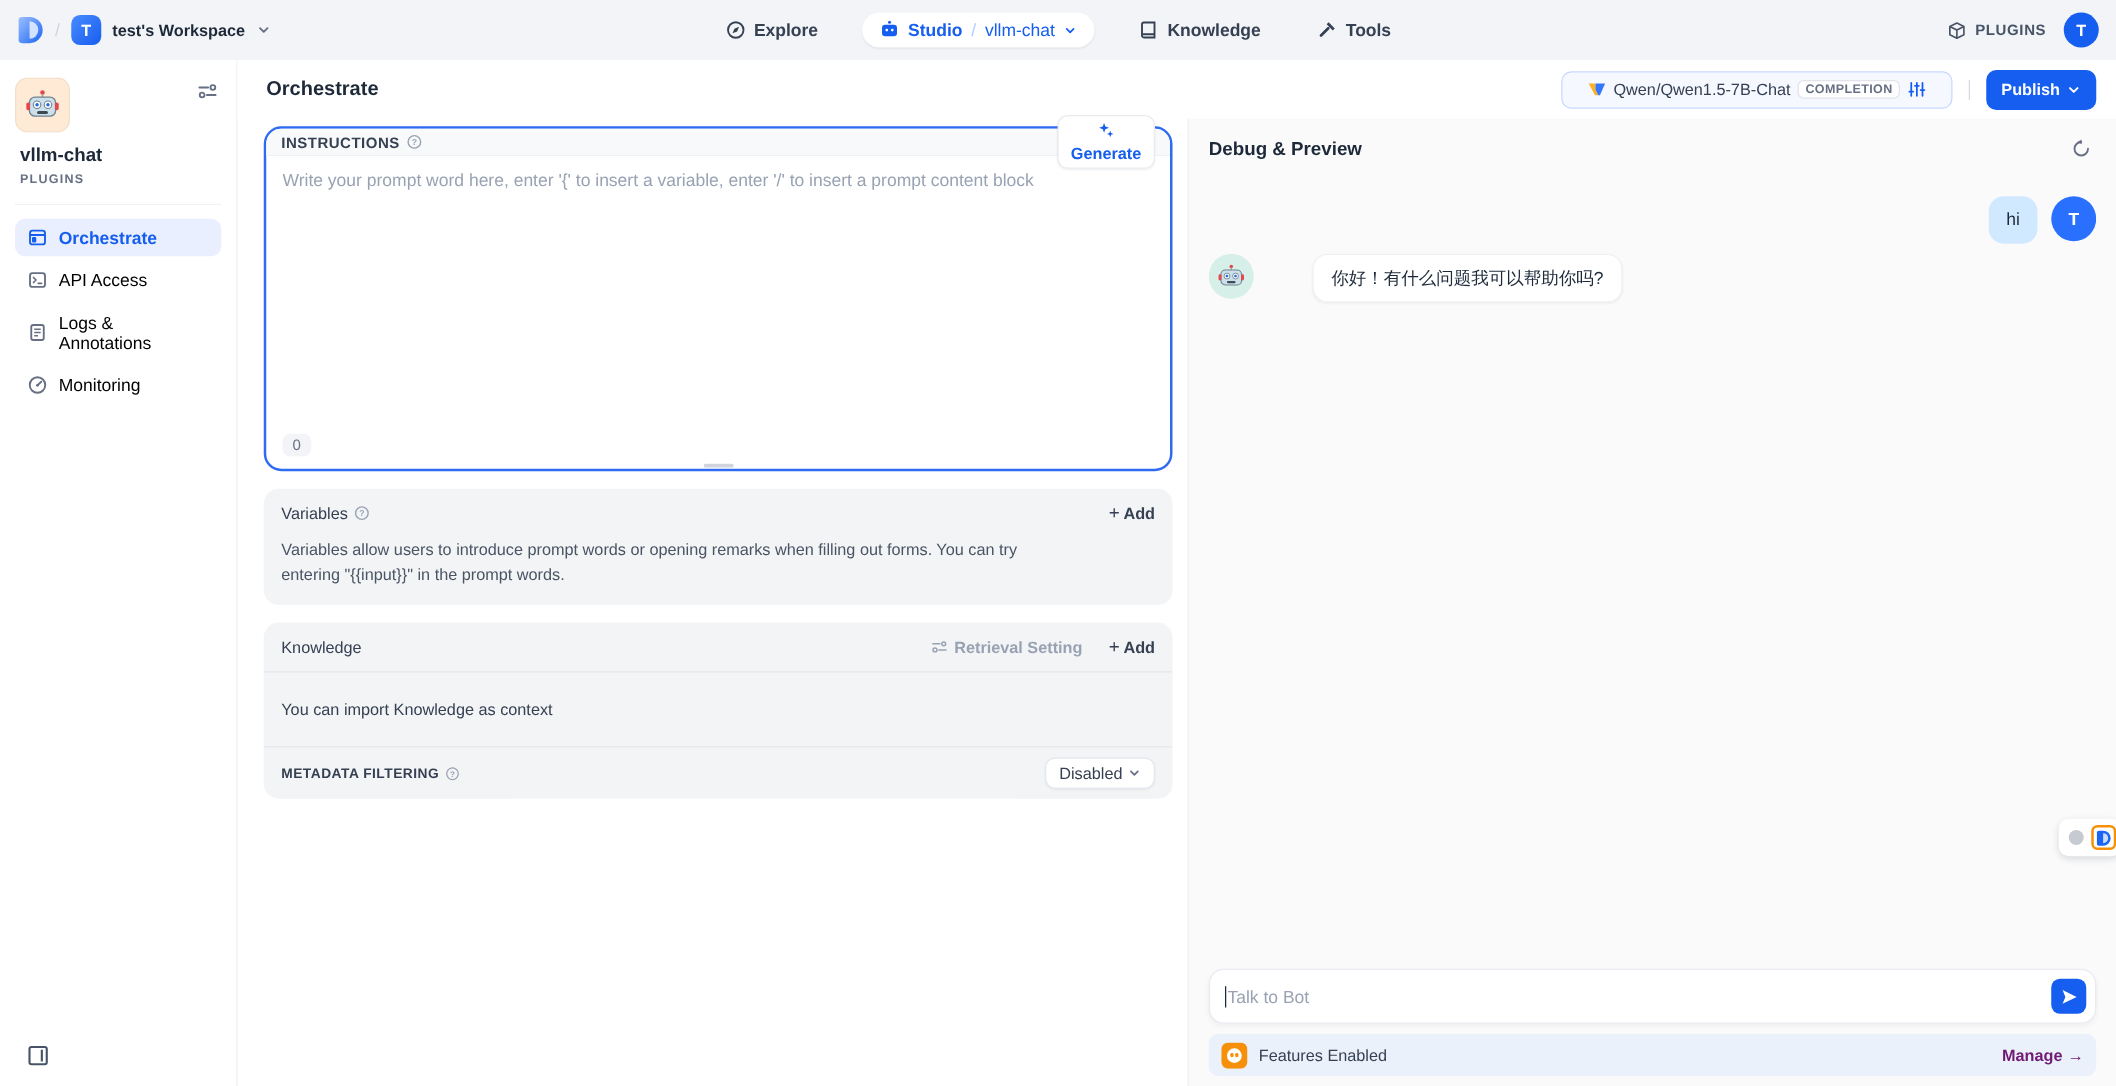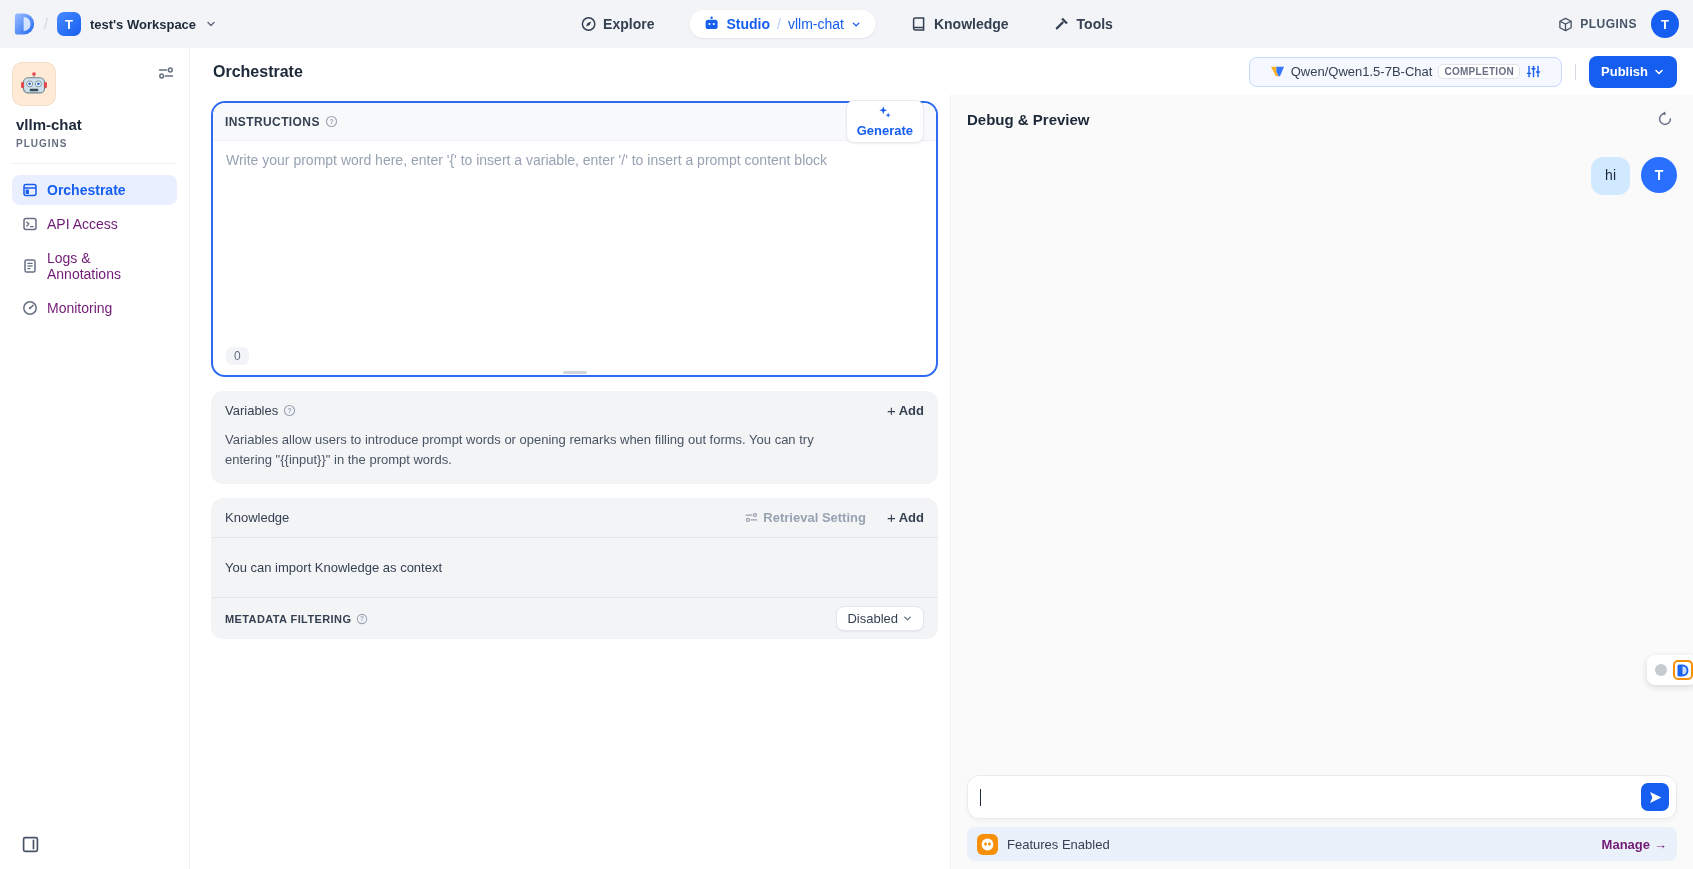--- a/index.html
+++ b/index.html
@@ -34,21 +34,21 @@
   
   .sidebar { width:190px; border-right:1px solid #EEEFF3; background:#fff; padding:14px 12px 12px; display:flex; flex-direction:column; }
   .app-card-row { display:flex; align-items:flex-start; justify-content:space-between; }
   .app-icon { width:44px; height:44px; border-radius:10px; background:#FFEAD5; border:1px solid rgba(0,0,0,.05);
     display:flex; align-items:center; justify-content:center; }
   .app-ops { padding:3px; cursor:pointer; }
   .app-name { margin-top:10px; font-size:15px; font-weight:700; color:#1D2939; padding-left:4px; }
   .app-type { margin-top:5px; font-size:10px; font-weight:600; letter-spacing:1px; color:#676F83; padding-left:4px; }
   .side-divider { height:1px; background:#F0F1F5; margin:14px 0 11px; }
   .menu-item { display:flex; align-items:center; gap:9px; padding:7px 10px; margin-bottom:4px; border-radius:8px;
-    font-size:14px; font-weight:500; color:#701a75; cursor:pointer; }
+    font-size:14px; font-weight:500; color:#000000; cursor:pointer; }
   .menu-item svg { color:#676F83; }
   .menu-item.active { background:#E9EFFF; color:#155EEF; font-weight:600; }
   .menu-item.active svg { color:#155EEF; }
   .collapse-btn { margin-top:auto; align-self:flex-start; padding:4px; margin-left:6px; cursor:pointer; }
 
   
   .main { flex:1; display:flex; flex-direction:column; min-width:0; }
   .toolbar { height:47px; display:flex; align-items:center; padding:0 16px 0 23px; background:#fff; }
   .toolbar-title { font-size:16px; font-weight:700; color:#1D2939; }
   .toolbar-right { margin-left:auto; display:flex; align-items:center; gap:9px; }
@@ -60,21 +60,21 @@
   .v-div { width:1px; height:16px; background:#D5D9E2; margin:0 4px; }
   .publish-btn { height:32px; background:#155EEF; border-radius:8px; color:#fff; font-size:13px; font-weight:600;
     display:flex; align-items:center; gap:5px; padding:0 12px; cursor:pointer; }
 
   .content { flex:1; display:flex; min-height:0; }
 
   
   .config { width:760px; padding:6px 12px 0 21px; }
   .panel-instructions { height:276px; border:2px solid #2E6BF2; border-radius:14px; background:#fff;
     display:flex; flex-direction:column; position:relative; }
-  .pi-header { height:38px; background:#F8F9FB; border-bottom:1px solid #EEF0F4; border-radius:12px 12px 0 0;
+  .pi-header { height:22px; background:#F8F9FB; border-bottom:1px solid #EEF0F4; border-radius:12px 12px 0 0;
     display:flex; align-items:center; gap:5px; padding:0 12px; }
   .pi-title { font-size:12px; font-weight:700; letter-spacing:.4px; color:#354052; }
   .generate-btn { margin-left:auto; display:flex; align-items:center; gap:4px; background:#fff;
     border:1px solid #E9EBF0; box-shadow:0 1px 2px rgba(16,24,40,.07); border-radius:8px; padding:4px 10px;
     color:#155EEF; font-size:13px; font-weight:600; cursor:pointer;flex-direction:column; }
   .pi-body { flex:1; padding:11px 13px 0; }
   .pi-body textarea { width:100%; height:100%; border:none; outline:none; resize:none; background:transparent;
     font-family:"Liberation Sans",sans-serif; font-size:14px; color:#1D2939; }
   .pi-body textarea::placeholder { color:#98A2B3; }
   .pi-footer { padding:0 13px 10px; }
@@ -440,25 +440,43 @@
                 <path d="M8.2 0.6 L8.2 4.4 L5.2 2.5 Z" fill="#676F83"></path>
               </svg>
           </span>
         </div>
 
         <div class="chat">
           <div class="msg-row user">
             <div class="bubble user">hi</div>
             <div class="chat-avatar user">T</div>
           </div>
+          <div class="msg-row">
+            <div class="chat-avatar bot">
+              <svg width="22" height="22" viewBox="0 0 32 32">
+                <circle cx="16" cy="4.6" r="2.1" fill="#E4484B"></circle>
+                <rect x="15.2" y="6.2" width="1.6" height="2.6" fill="#9AA7B0"></rect>
+                <rect x="4" y="8.8" width="24" height="17.4" rx="5.2" fill="#CBE0EA" stroke="#70838F" stroke-width="1.3"></rect>
+                <rect x="1.2" y="13.8" width="3.4" height="7" rx="1.6" fill="#E4484B"></rect>
+                <rect x="27.4" y="13.8" width="3.4" height="7" rx="1.6" fill="#E4484B"></rect>
+                <circle cx="11" cy="15.8" r="3.4" fill="#fff" stroke="#70838F" stroke-width="1"></circle>
+                <circle cx="21" cy="15.8" r="3.4" fill="#fff" stroke="#70838F" stroke-width="1"></circle>
+                <circle cx="11" cy="15.8" r="1.6" fill="#2C68D6"></circle>
+                <circle cx="21" cy="15.8" r="1.6" fill="#2C68D6"></circle>
+                <rect x="11" y="21.4" width="10" height="2.8" rx="1.4" fill="#3C4A52"></rect>
+              </svg>
+            </div>
+            <div class="bubble bot">你好！有什么问题我可以帮助你吗?</div>
+          </div>
         </div>
 
         <div class="chat-input-wrap">
           <div class="chat-input-box">
             <span class="caret"></span>
+            <input type="text" placeholder="Talk to Bot" style="">
           </div>
           <div class="send-btn">
             <span>
               <svg width="15" height="15" viewBox="0 0 16 16">
                   <path d="M2.2 2.2 L14.2 8 L2.2 13.8 L4.6 8 Z" fill="#fff"></path>
                 </svg>
             </span>
           </div>
         </div>
 

